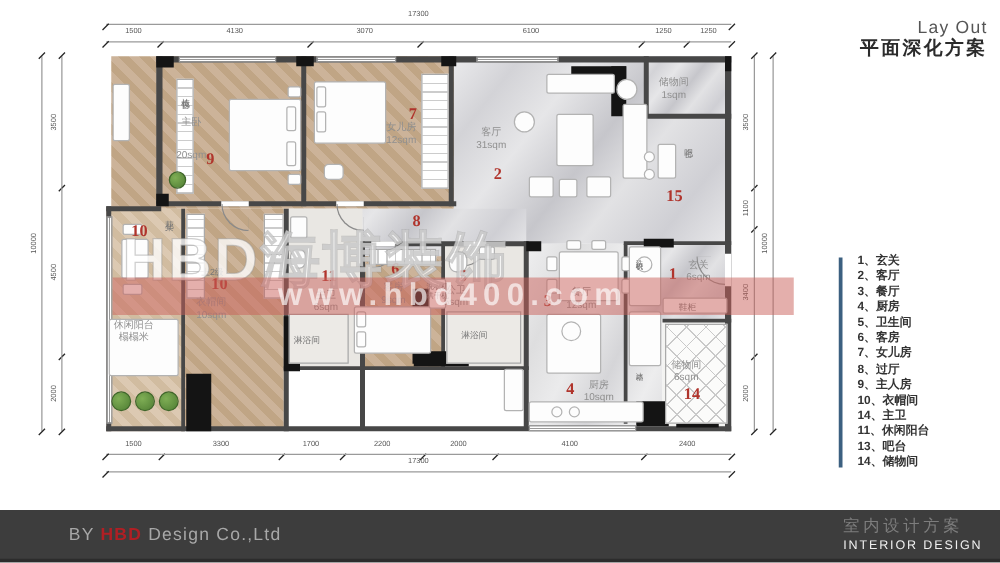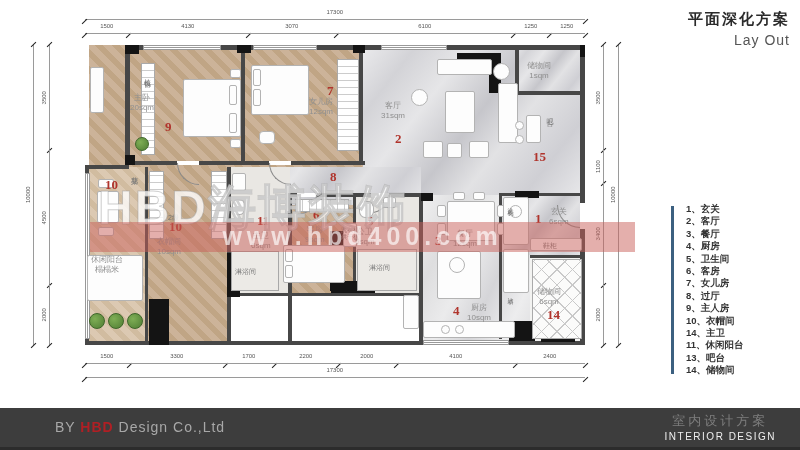--- a/index.html
+++ b/index.html
@@ -10,21 +10,21 @@
   #title-zh{font-size:15px;color:#2b2b2b;letter-spacing:2px;font-weight:600;}
   #title-en{font-size:14px;color:#555;margin-top:3px;letter-spacing:1px;}
   
   #legend{position:absolute;left:686px;top:203px;}
   #legend-bar{position:absolute;left:671px;top:206px;width:3px;height:168px;}
   .legend-item{font-size:9.5px;font-weight:700;color:#333;line-height:12.4px;white-space:nowrap;}
   
   #footer{position:absolute;left:0;top:408px;width:800px;height:42px;border-bottom:3px solid #2c2c2c;box-sizing:border-box;}
   #footer-left{position:absolute;left:55px;top:11px;font-size:14px;letter-spacing:1px;color:#a8a8a8;}
   #footer-left .brand{font-weight:700;}
-  #footer-right{position:absolute;right:24px;top:4px;text-align:center;}
+  #footer-right{position:absolute;right:14px;top:4px;text-align:left;}
   #footer-zh{font-size:13px;color:#7d7d7d;letter-spacing:3px;}
   #footer-en{font-size:10px;color:#efefef;letter-spacing:1.5px;margin-top:1px;}
   
   .dim{position:absolute;display:flex;}
   .dim.h{flex-direction:row;}
   .dim.v{flex-direction:column;}
   .dim .seg{position:relative;display:flex;justify-content:center;flex-basis:0;}
   .dim.h .seg{border-bottom:1px solid #9a9a9a;align-items:flex-start;}
   .dim.v .seg{border-right:1px solid #9a9a9a;align-items:center;}
   .dim .seg span{font-size:7px;color:#555;transform:scale(.85);}
@@ -63,22 +63,22 @@
   .slab.tiny{font-size:6px;line-height:1.1;text-align:center;}
   
   #wm-band{position:absolute;left:90px;top:222px;width:545px;height:30px;opacity:.5;z-index:6;}
   #wm-url{position:absolute;left:110px;top:222px;width:505px;text-align:center;font-size:25px;letter-spacing:5px;color:rgba(255,255,255,.65);z-index:7;font-weight:700;}
   #wm-brand{position:absolute;left:98px;top:176px;font-size:48px;font-weight:700;color:rgba(255,255,255,.78);-webkit-text-stroke:1px rgba(150,150,150,.45);letter-spacing:2px;z-index:6;white-space:nowrap;}
 </style>
 </head>
 <body>
 
 <div id="title-block">
+  <div id="title-en">Lay Out</div>
   <div id="title-zh">平面深化方案</div>
-  <div id="title-en">Lay Out</div>
 </div>
 
 <div id="legend-bar" style="background: rgb(60, 96, 128);"></div>
 <div id="legend">
     <div class="legend-item"><span>1、</span><span>玄关</span></div>
     <div class="legend-item"><span>2、</span><span>客厅</span></div>
     <div class="legend-item"><span>3、</span><span>餐厅</span></div>
     <div class="legend-item"><span>4、</span><span>厨房</span></div>
     <div class="legend-item"><span>5、</span><span>卫生间</span></div>
     <div class="legend-item"><span>6、</span><span>客房</span></div>
@@ -331,21 +331,21 @@
   <span class="rnum" style="left:228px;top:162px;">6</span>
   <span class="rnum" style="left:242px;top:38px;">7</span>
   <span class="rnum" style="left:245px;top:124px;">8</span>
   <span class="rnum" style="left:80px;top:74px;">9</span>
   <span class="rnum" style="left:84px;top:174px;">10</span>
   <span class="rnum" style="left:172px;top:168px;">11</span>
   <span class="rnum" style="left:20px;top:132px;">10</span>
   <span class="rnum" style="left:448px;top:104px;">15</span>
   <span class="rnum" style="left:462px;top:262px;">14</span>
 
-  <div class="rlab" style="left:45px;top:48px;">
+  <div class="rlab" style="left:56px;top:48px;gap:16px;">
       <span>主卧</span>
       <span>20sqm</span>
     </div>
   <div class="rlab" style="left:224px;top:52px;">
       <span>女儿房</span>
       <span>12sqm</span>
     </div>
   <div class="rlab" style="left:296px;top:56px;">
       <span>客厅</span>
       <span>31sqm</span>

